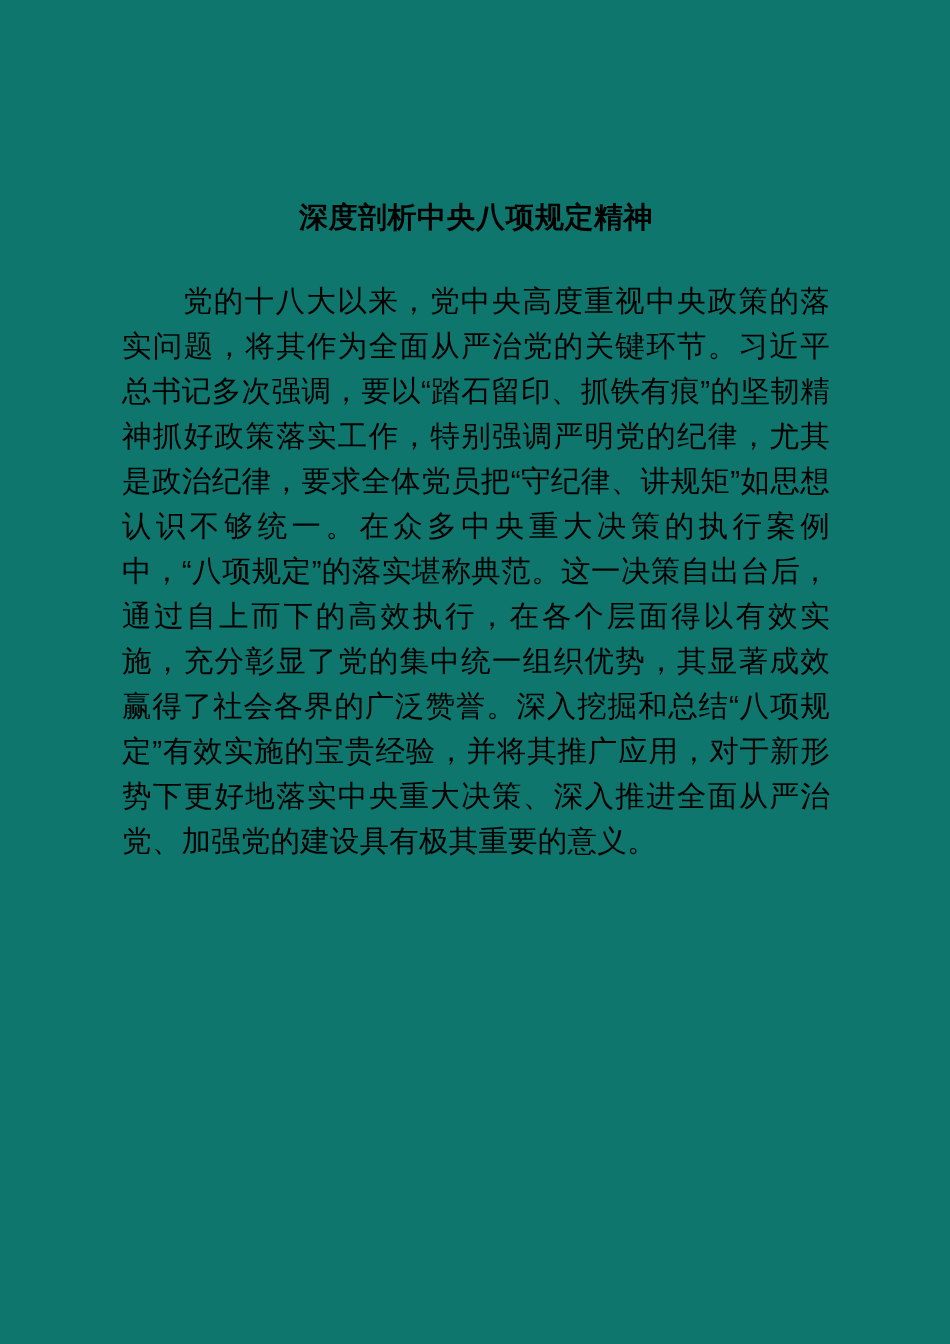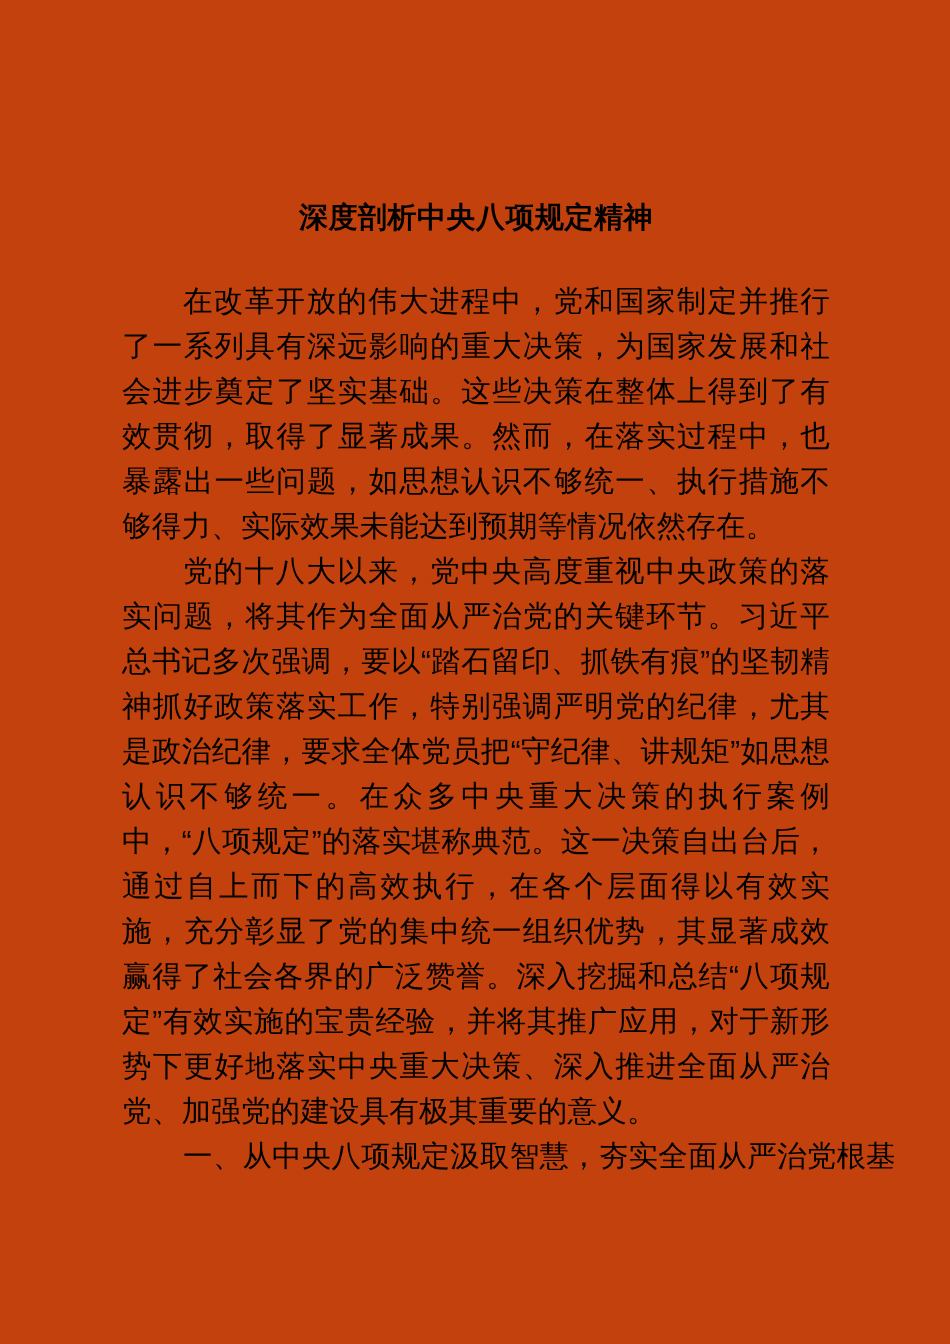--- a/index.html
+++ b/index.html
@@ -13,21 +13,21 @@
     height: 1344px;
     font-family: "Liberation Sans", "DejaVu Sans", sans-serif;
     color: #000000;
     overflow: hidden;
   }
 
   .page {
     position: relative;
     width: 950px;
     height: 1344px;
-    background: #c2410c;
+    background: #0f766e;
     box-sizing: border-box;
     padding: 195px 120px 0 122px;
   }
 
   .title-block {
     text-align: center;
   }
 
   .doc-title {
     font-size: 29px;
@@ -74,18 +74,16 @@
 </head>
 <body>
 
 <div class="page">
 
   <div class="title-block">
     <h1 class="doc-title">深度剖析中央八项规定精神</h1>
   </div>
 
   <div class="body-block">
-    <p class="para">在改革开放的伟大进程中，党和国家制定并推行了一系列具有深远影响的重大决策，为国家发展和社会进步奠定了坚实基础。这些决策在整体上得到了有效贯彻，取得了显著成果。然而，在落实过程中，也暴露出一些问题，如思想认识不够统一、执行措施不够得力、实际效果未能达到预期等情况依然存在。</p>
     <p class="para">党的十八大以来，党中央高度重视中央政策的落实问题，将其作为全面从严治党的关键环节。习近平总书记多次强调，要以“踏石留印、抓铁有痕”的坚韧精神抓好政策落实工作，特别强调严明党的纪律，尤其是政治纪律，要求全体党员把“守纪律、讲规矩”如思想认识不够统一。在众多中央重大决策的执行案例中，“八项规定”的落实堪称典范。这一决策自出台后，通过自上而下的高效执行，在各个层面得以有效实施，充分彰显了党的集中统一组织优势，其显著成效赢得了社会各界的广泛赞誉。深入挖掘和总结“八项规定”有效实施的宝贵经验，并将其推广应用，对于新形势下更好地落实中央重大决策、深入推进全面从严治党、加强党的建设具有极其重要的意义。</p>
-    <p class="section-heading">一、从中央八项规定汲取智慧，夯实全面从严治党根基</p>
   </div>
 
 </div>
 
 </body></html>

